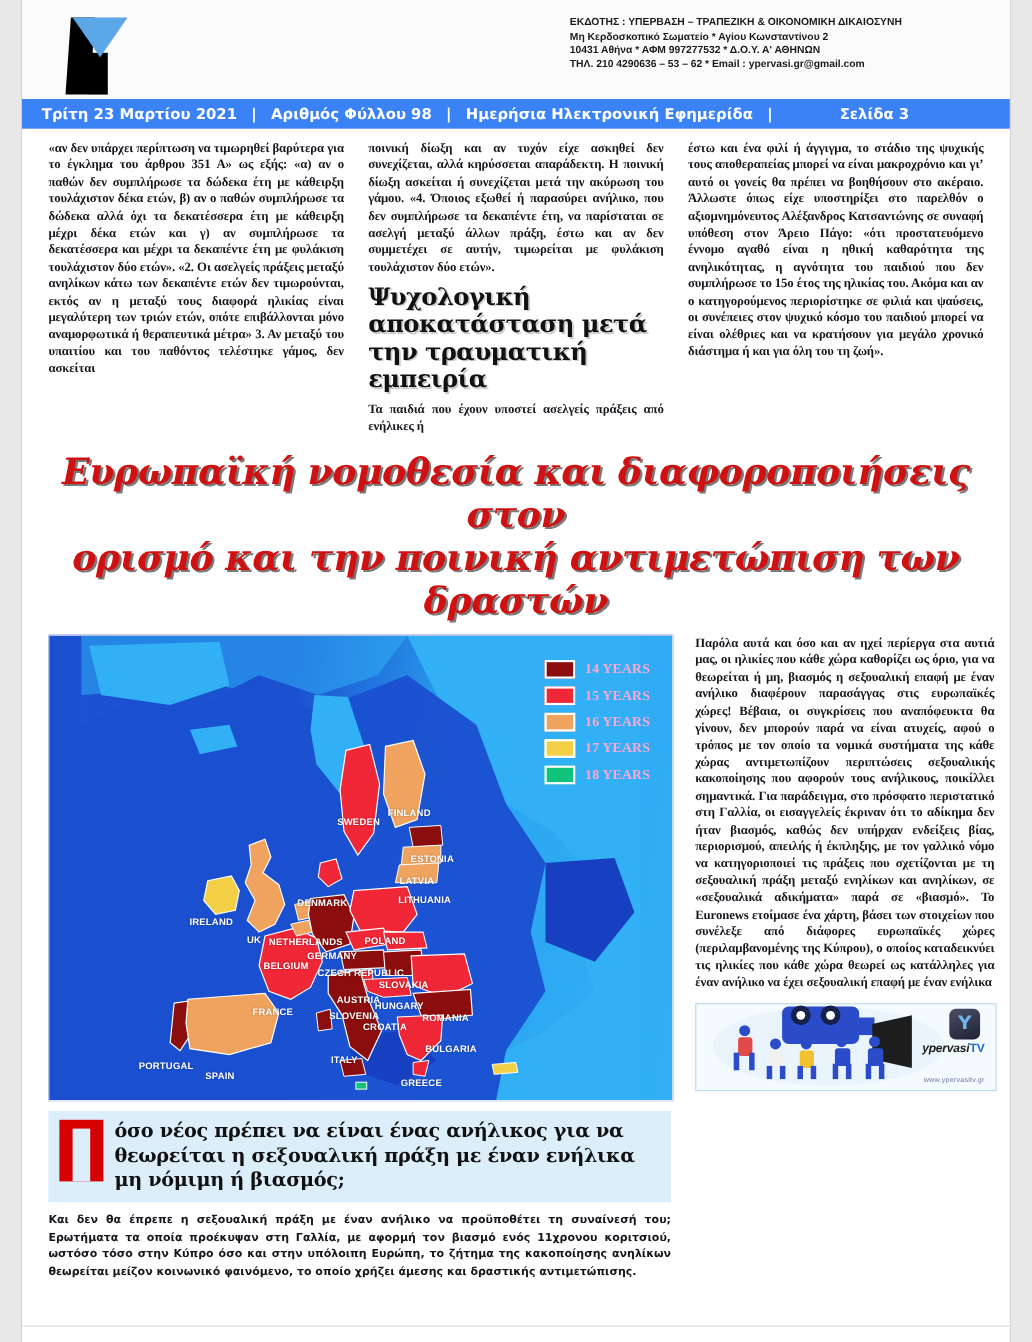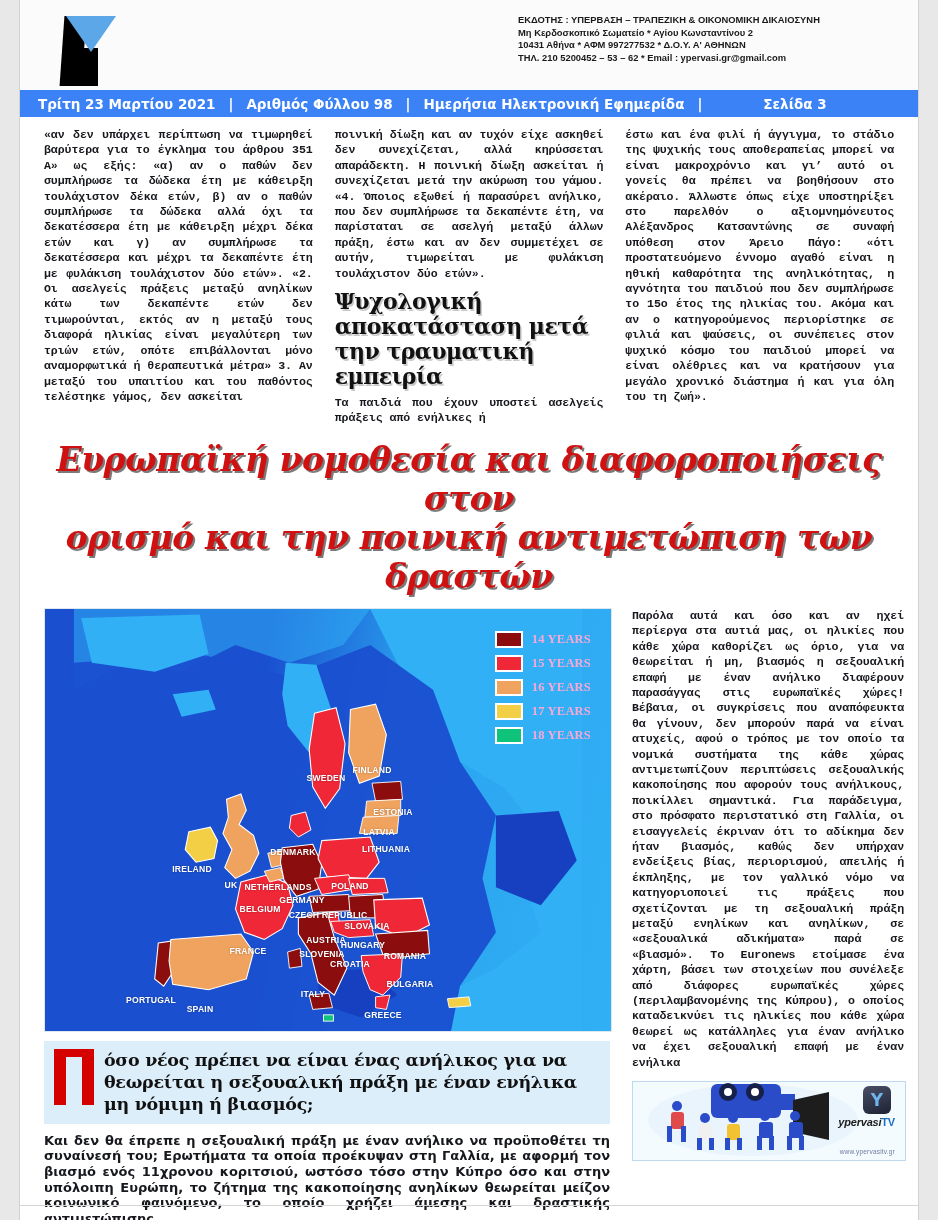--- a/index.html
+++ b/index.html
@@ -60,21 +60,21 @@
   .datebar span{padding:0 0 0 0;}
   .db-date{margin-left:18px;}
   .db-sep{margin:0 13px;color:#fff;}
   .db-page{margin-left:48px;}
   
   .topcols{
     display:flex;gap:22px;padding:10px 24px 0 24px;
   }
   .topcol{width:272px;}
   .body-text{
-    font-family:Liberation Mono, monospace;
+    font-family:Liberation Serif, serif;
     font-size:11.6px;line-height:15.4px;color:#16181d;
     text-align:justify;font-weight:bold;
     letter-spacing:-0.1px;
     hyphens:none;
   }
   .sub-head{
     font-family:"DejaVu Serif","Liberation Serif",serif;
     font-weight:bold;font-size:22px;line-height:25px;color:#111;
     margin:8px 0 6px 0;letter-spacing:-0.5px;
     text-shadow:1.5px 1.5px 0 #c9c9c9;
@@ -131,21 +131,21 @@
   .dropcap::before{
     content:"";position:absolute;left:12px;top:8px;width:16px;height:48px;
     background:#ddeefb;
   }
   .q-text{
     font-family:"DejaVu Serif","Liberation Serif",serif;
     font-weight:bold;font-size:17.5px;line-height:22px;color:#111;
     letter-spacing:-0.3px;
   }
   .closing{
-    margin-top:9px;font-size:13px;line-height:15.6px;color:#16181d;
+    margin-top:9px;font-size:10px;line-height:15.6px;color:#16181d;
     text-align:justify;font-weight:bold;
     font-family:"DejaVu Sans","Liberation Sans",sans-serif;
   }
   
   .ad{
     margin-top:11px;width:272px;height:78px;border:1px solid #bcd9ef;
     background:#f4fbff;position:relative;overflow:hidden;
   }
   .ad-scene{position:absolute;inset:0;}
   .ad-band{
@@ -184,21 +184,21 @@
       <div class="logo-y">
         <div class="stem"></div>
         <div class="stem2"></div>
         <div class="tri"></div>
       </div>
     </div>
     <div class="imprint">
       <div>ΕΚΔΟΤΗΣ : ΥΠΕΡΒΑΣΗ – ΤΡΑΠΕΖΙΚΗ &amp; ΟΙΚΟΝΟΜΙΚΗ ΔΙΚΑΙΟΣΥΝΗ</div>
       <div>Μη Κερδοσκοπικό Σωματείο * Αγίου Κωνσταντίνου 2</div>
       <div>10431 Αθήνα * ΑΦΜ 997277532 * Δ.Ο.Υ. Α' ΑΘΗΝΩΝ</div>
-      <div>ΤΗΛ. 210 5200452 – 53 – 62 * Email : ypervasi.gr@gmail.com</div>
+      <div>ΤΗΛ. 210 4290636 – 53 – 62 * Email : ypervasi.gr@gmail.com</div>
     </div>
   </div>
 
   <div class="datebar">
     <span class="db-date">Τρίτη 23 Μαρτίου 2021</span>
     <span class="db-sep">|</span>
     <span>Αριθμός Φύλλου 98</span>
     <span class="db-sep">|</span>
     <span>Ημερήσια Ηλεκτρονική Εφημερίδα</span>
     <span class="db-sep">|</span>

